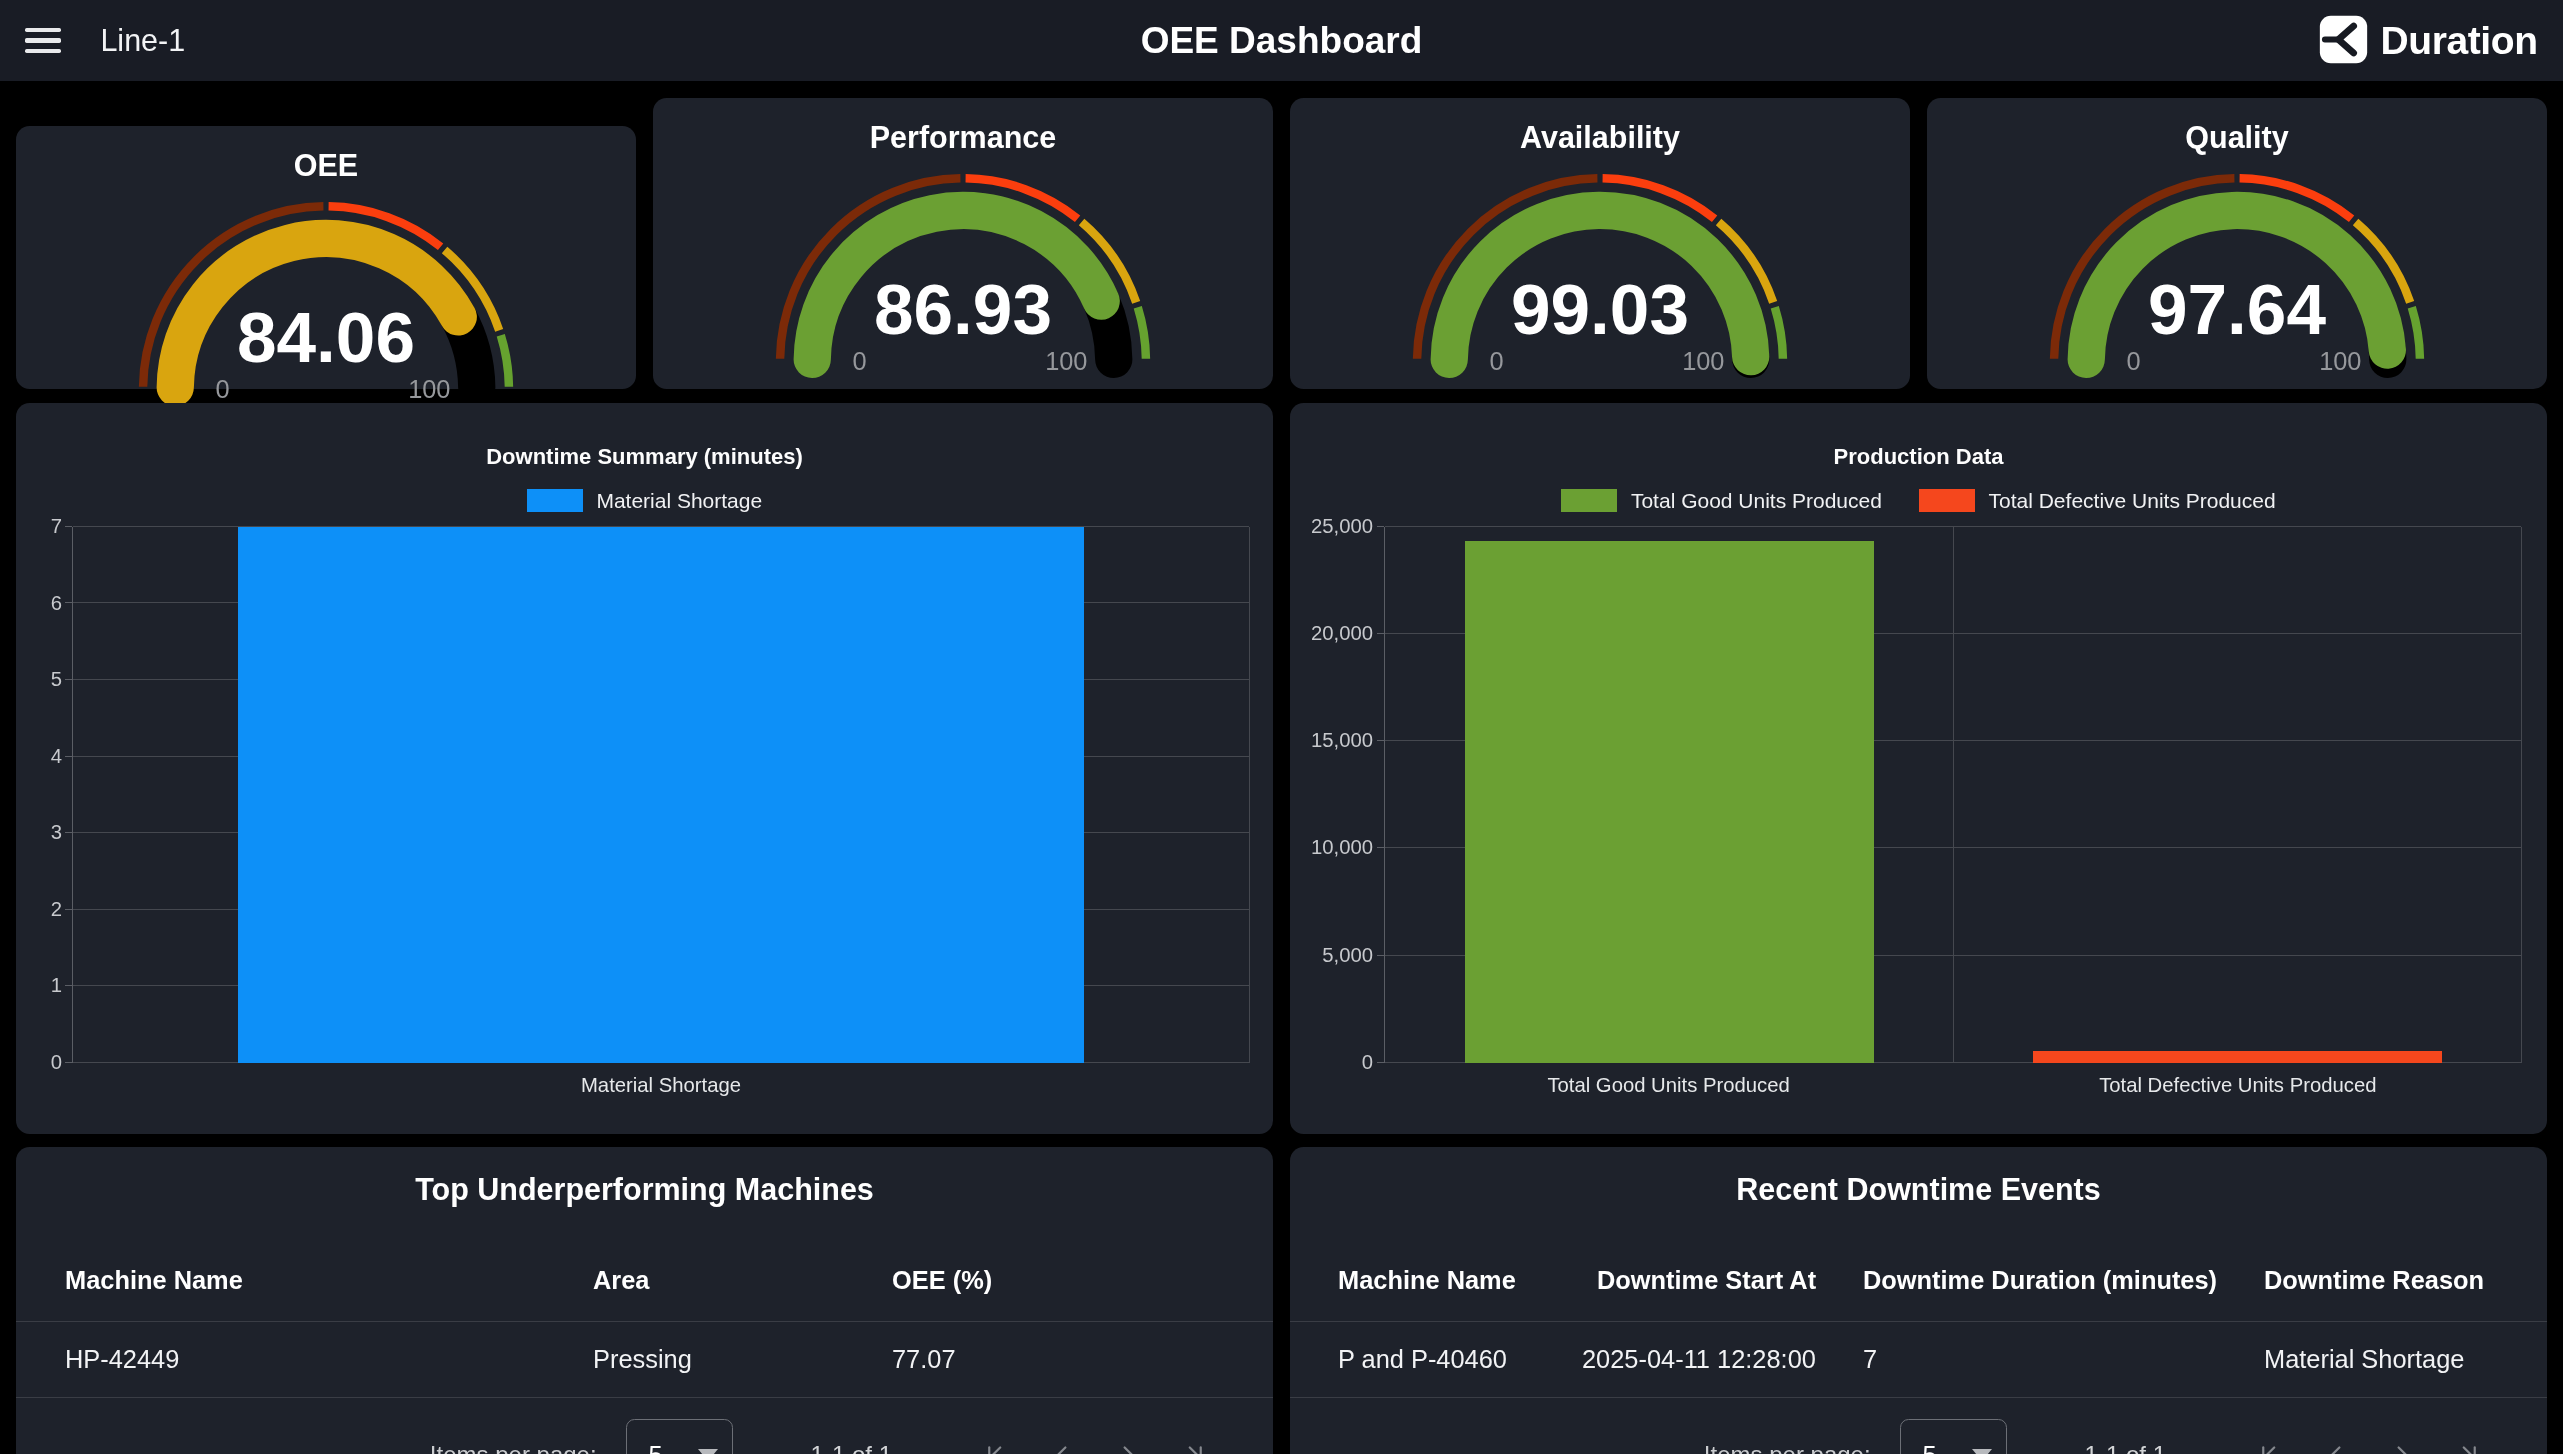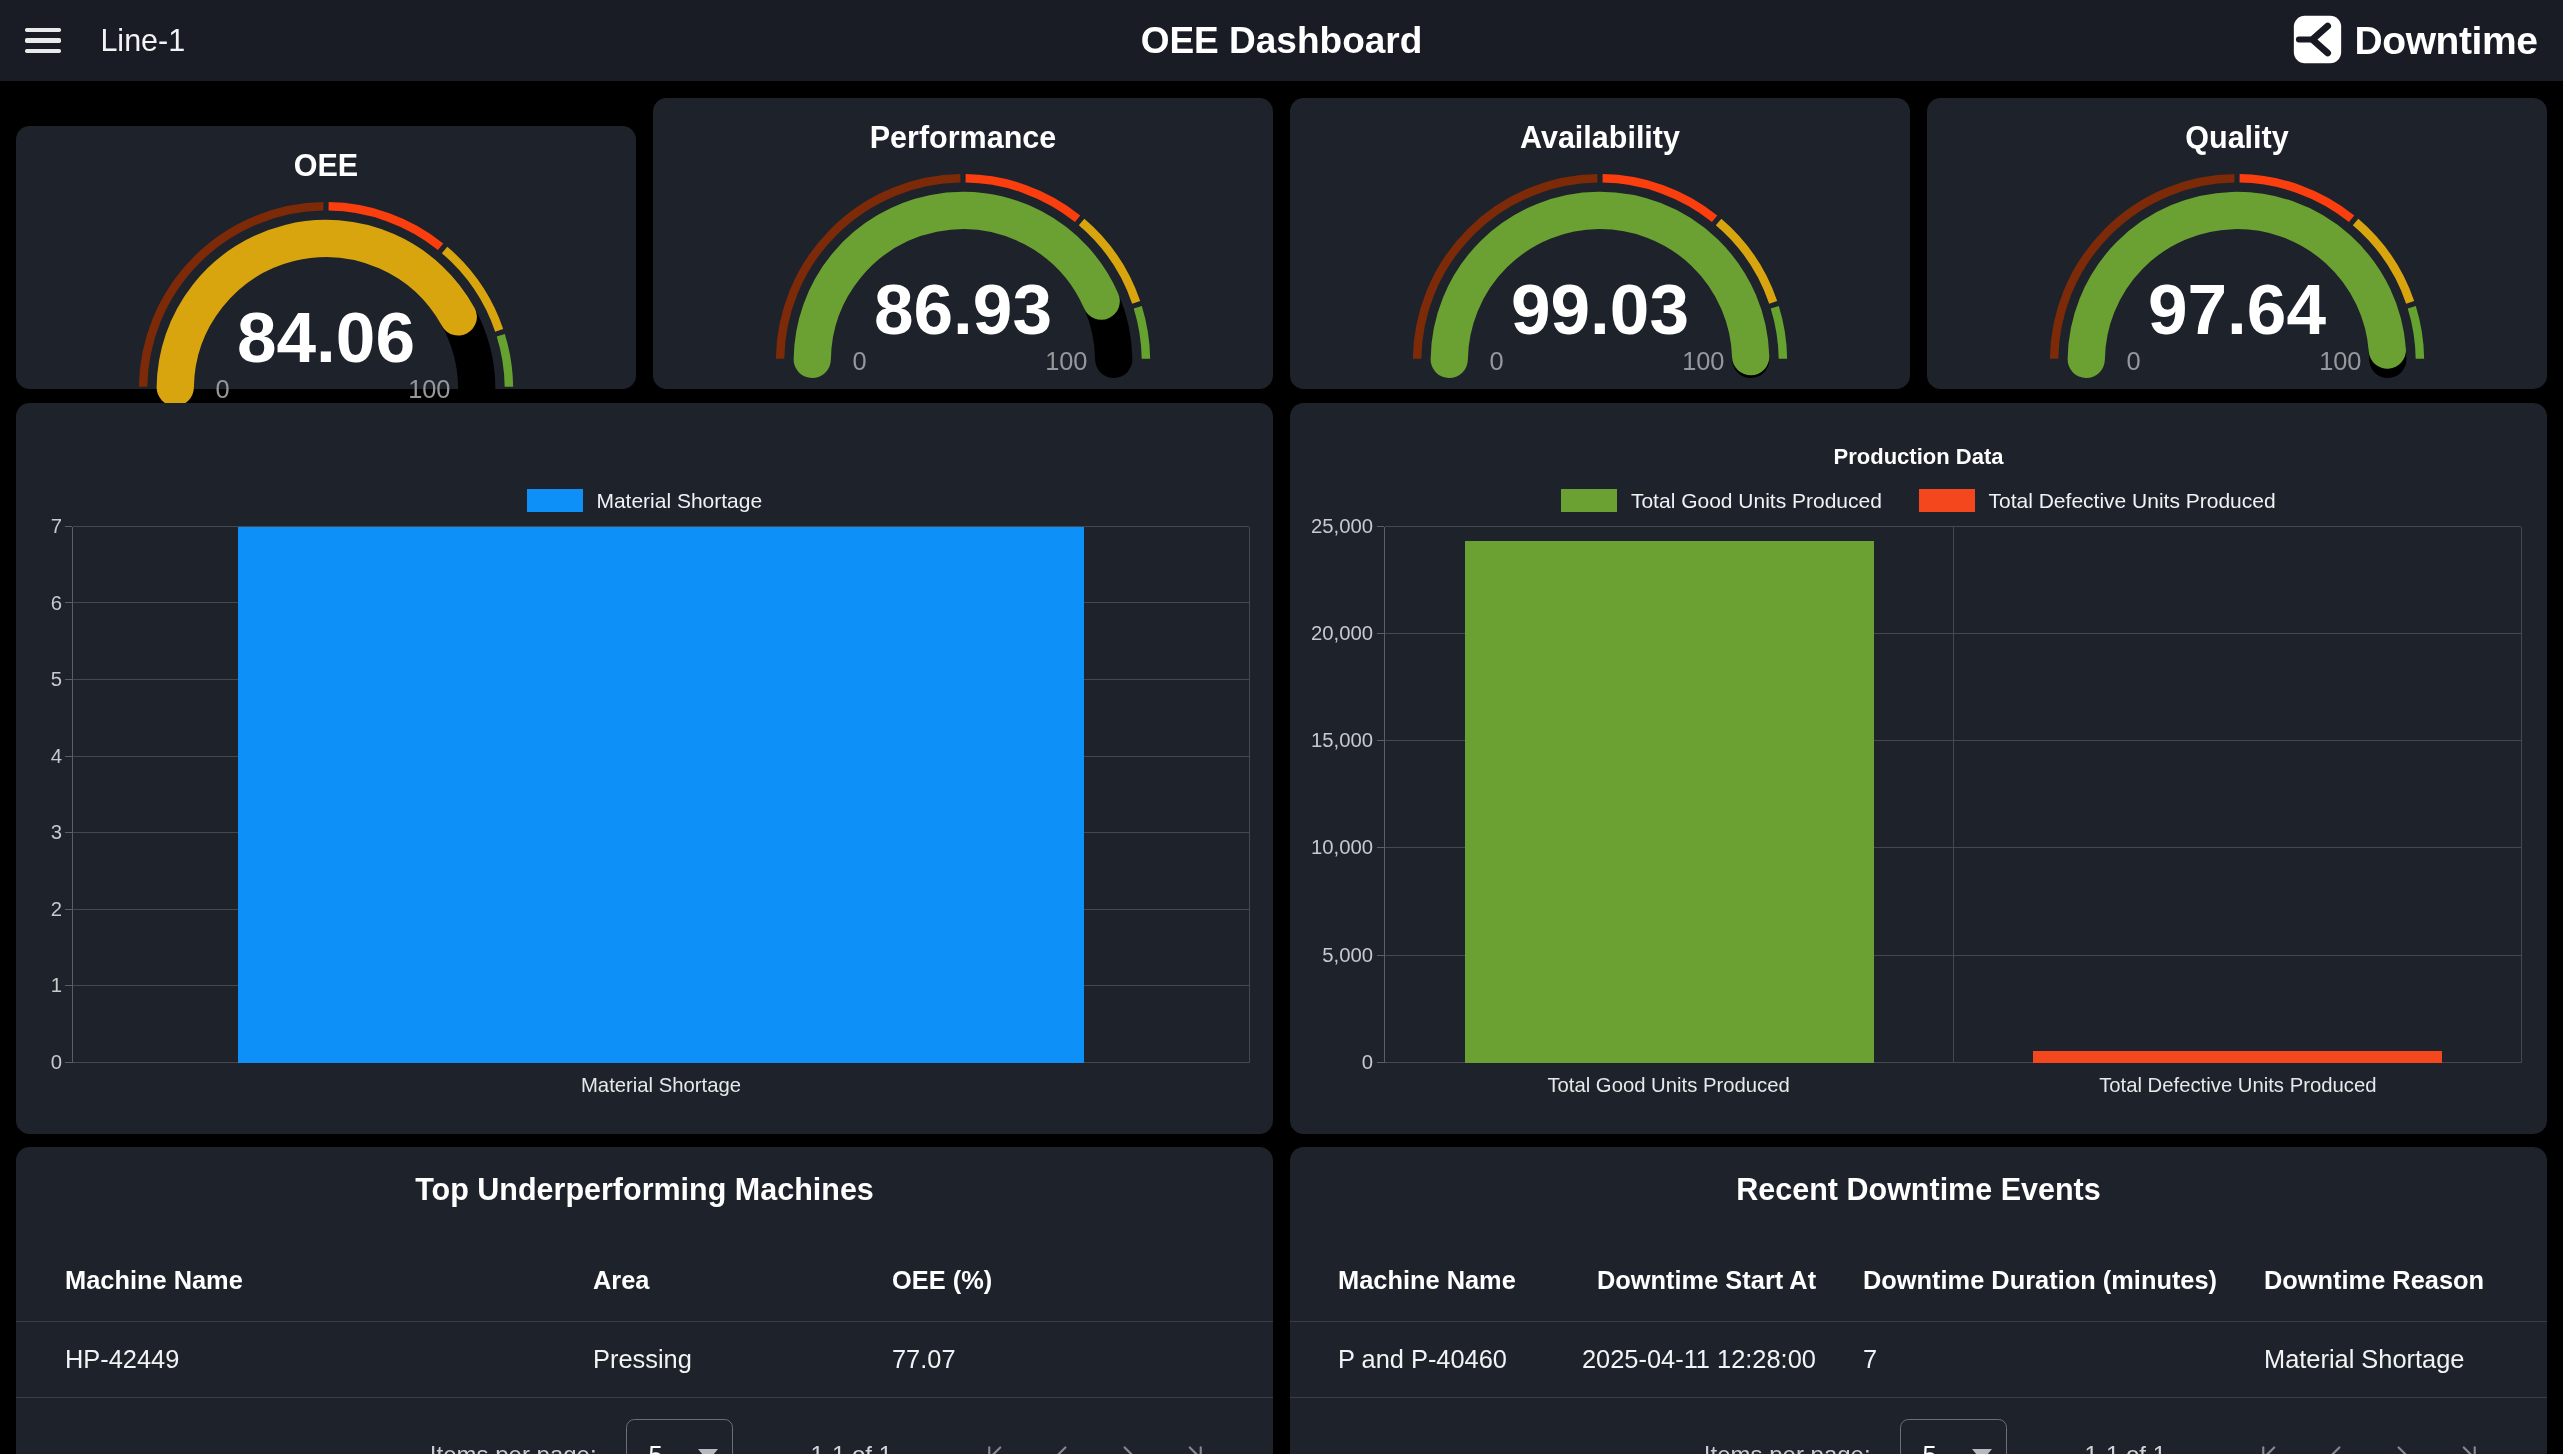--- a/index.html
+++ b/index.html
@@ -78,21 +78,21 @@
     <div class="nav-label">Line-1</div>
     <div class="page-title">OEE Dashboard</div>
     <div class="brand">
       <span>
         <svg width="49" height="49" viewBox="0 0 58 58">
           <rect x="1" y="1" width="56" height="56" rx="13" fill="#ffffff"></rect>
           <line x1="7" y1="29" x2="21" y2="29" stroke="#171a22" stroke-width="7" stroke-linecap="round"></line>
           <path d="M41 13 L23 29 L41 45" fill="none" stroke="#171a22" stroke-width="8" stroke-linecap="round" stroke-linejoin="round"></path>
         </svg>
       </span>
-      <span class="brand-text">Downtime</span>
+      <span class="brand-text">Duration</span>
     </div>
   </header>
 
   <div class="content">
 
     <div class="card" style="grid-row: 1; margin-top: 28px;">
         <div class="gauge-title">OEE</div>
         <svg class="gauge-svg" viewBox="0 0 732 276">
           <path d="M 150.02 236.95 A 216 216 0 0 1 362.95 24.02" stroke="#7c2a08" stroke-width="10" fill="none"></path>
           <path d="M 369.05 24.02 A 216 216 0 0 1 501.32 71.64" stroke="#fb3e0e" stroke-width="10" fill="none"></path>
@@ -141,20 +141,21 @@
           <path d="M 506.02 75.53 A 216 216 0 0 1 570.46 170.35" stroke="#d9a50f" stroke-width="10" fill="none"></path>
           <path d="M 572.35 176.16 A 216 216 0 0 1 581.98 236.95" stroke="#66a22f" stroke-width="10" fill="none"></path>
           <path d="M 543.51 226.81 A 178 178 0 0 1 543.99 237.76" stroke="#000000" stroke-width="44" fill="none" stroke-linecap="round"></path>
           <path d="M 188.01 237.76 A 178 178 0 0 1 543.51 226.81" stroke="#6ba033" stroke-width="44" fill="none" stroke-linecap="round"></path>
           <text x="366" y="208" text-anchor="middle" fill="#ffffff" font-size="84" font-weight="bold">97.64</text>
           <text x="244" y="250" text-anchor="middle" fill="#96989c" font-size="30">0</text>
           <text x="488" y="250" text-anchor="middle" fill="#96989c" font-size="30">100</text>
         </svg>
       </div>
       <div class="card span2" id="chart0" style="grid-row:2">
+      <div class="chart-title">Downtime Summary (minutes)</div>
       <div class="legend" id="legend0">
           <div class="legend-item">
             <span class="legend-swatch" style="background: rgb(13, 144, 248);"></span>
             <span class="legend-label">Material Shortage</span>
           </div>
         </div>
       <div class="ylabels" id="ylab0">
           <div class="ylab" style="top: 647px;">0</div>
           <div class="ylab" style="top: 570px;">1</div>
           <div class="ylab" style="top: 494px;">2</div>

